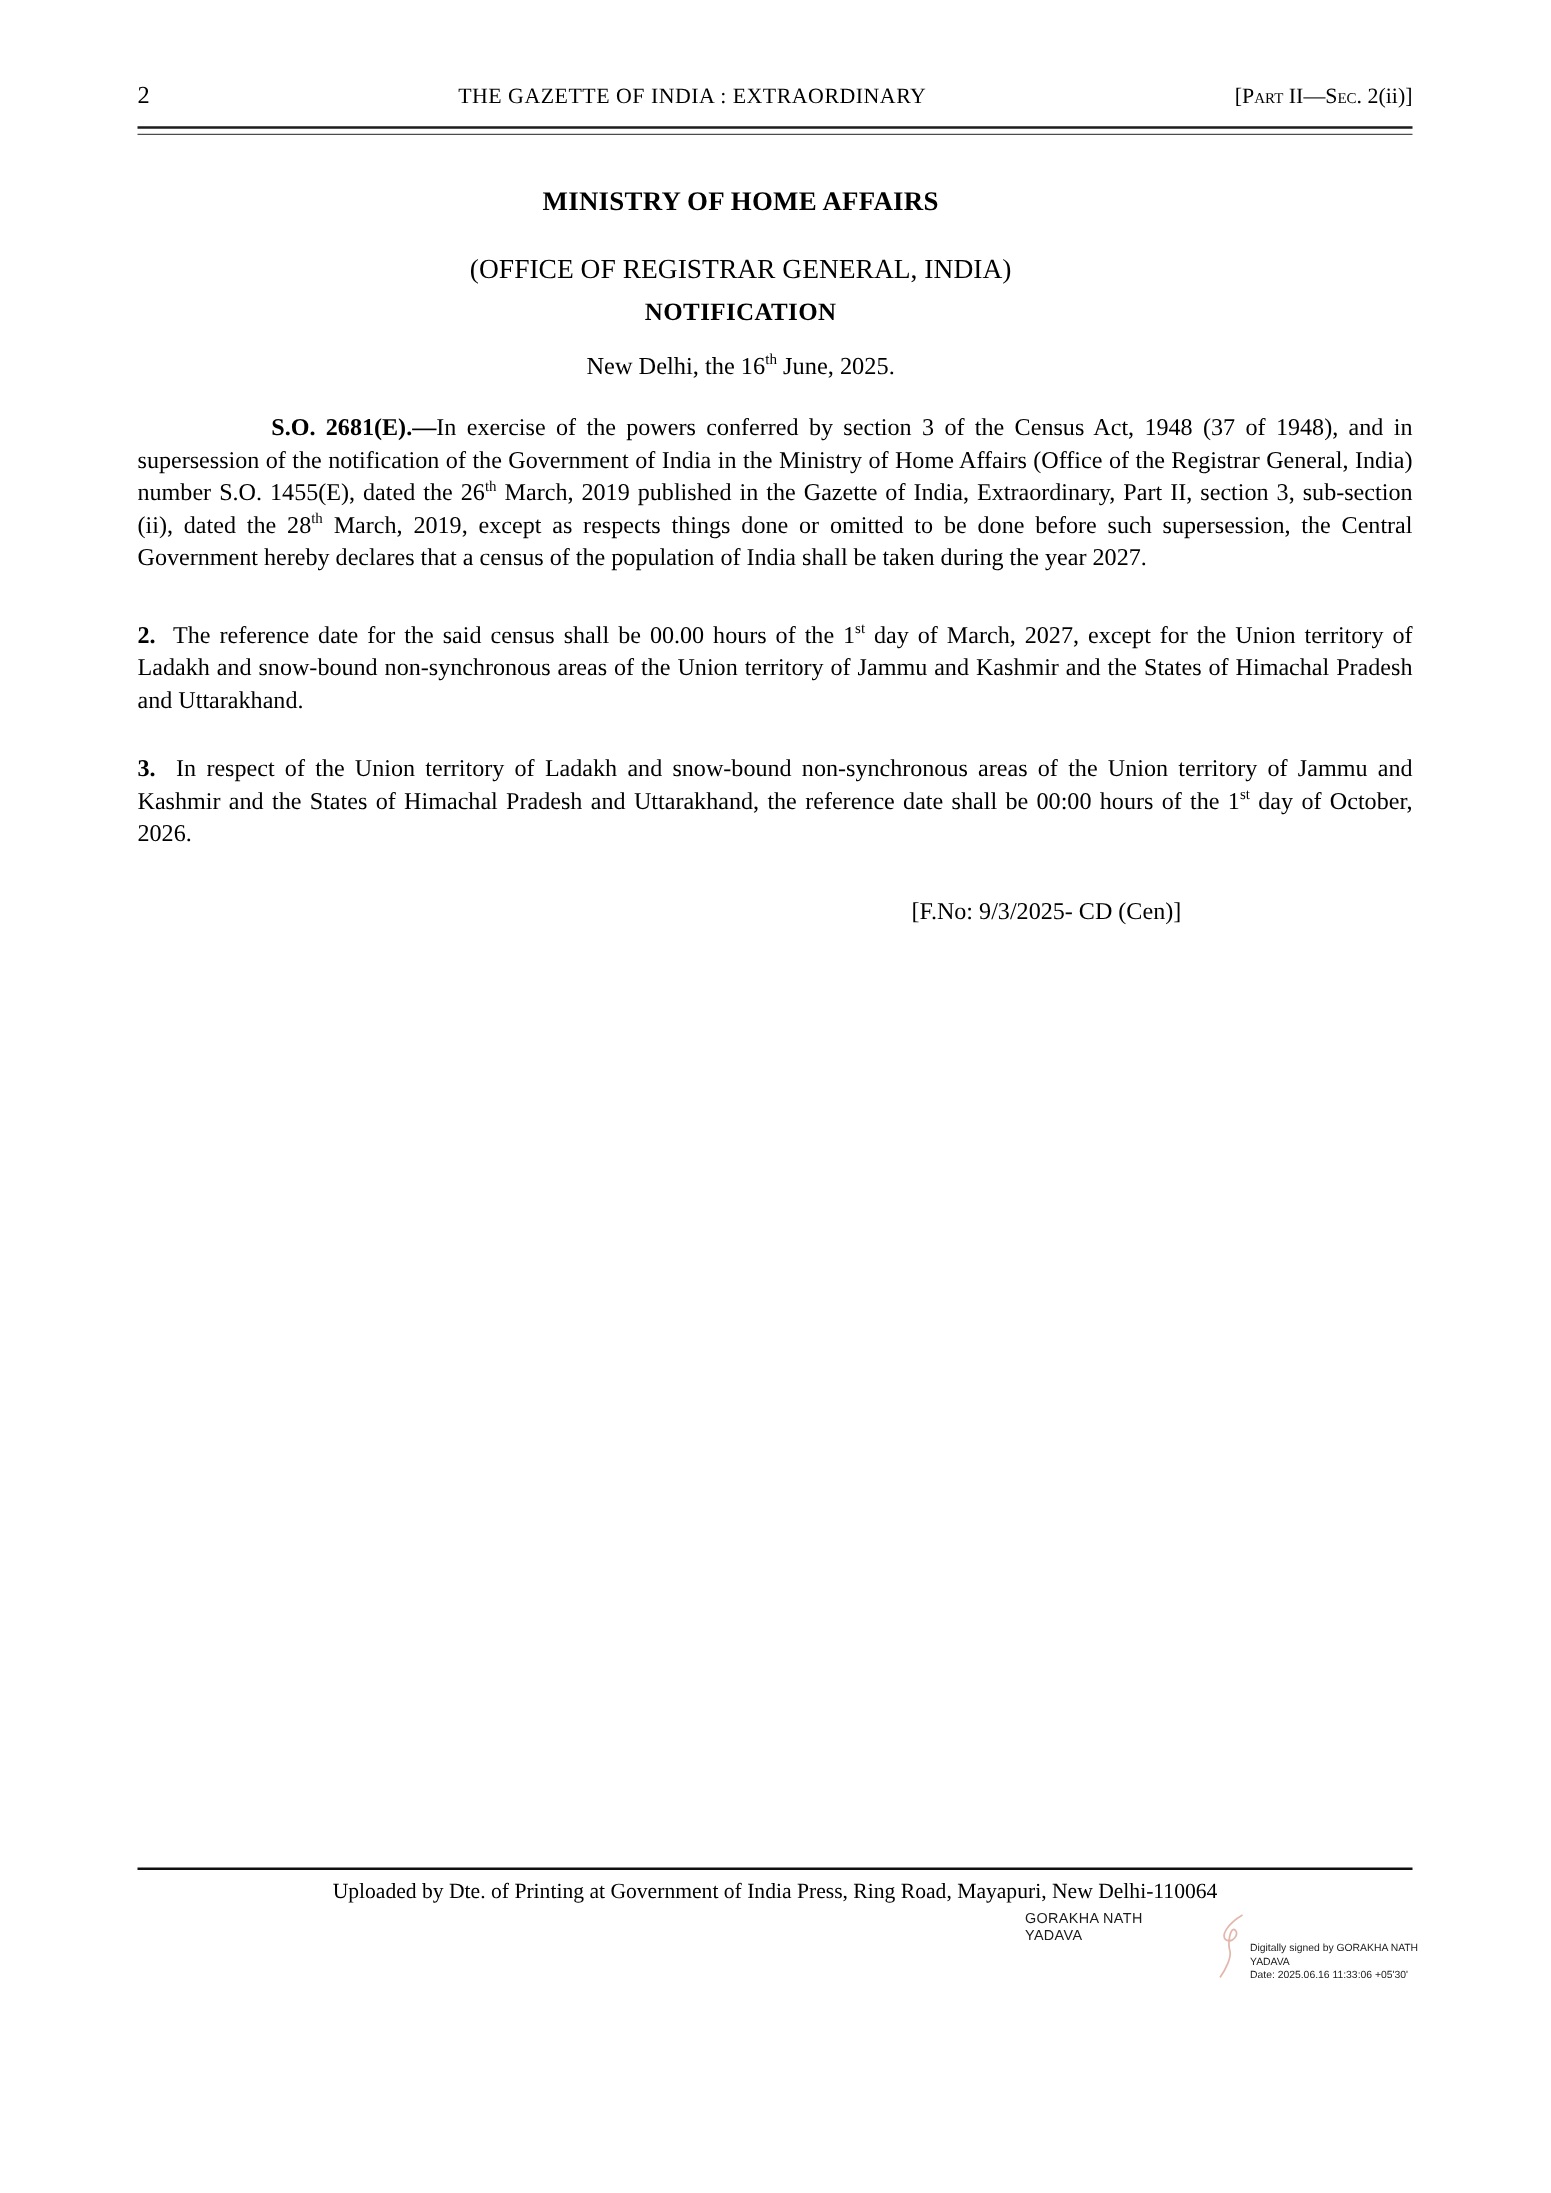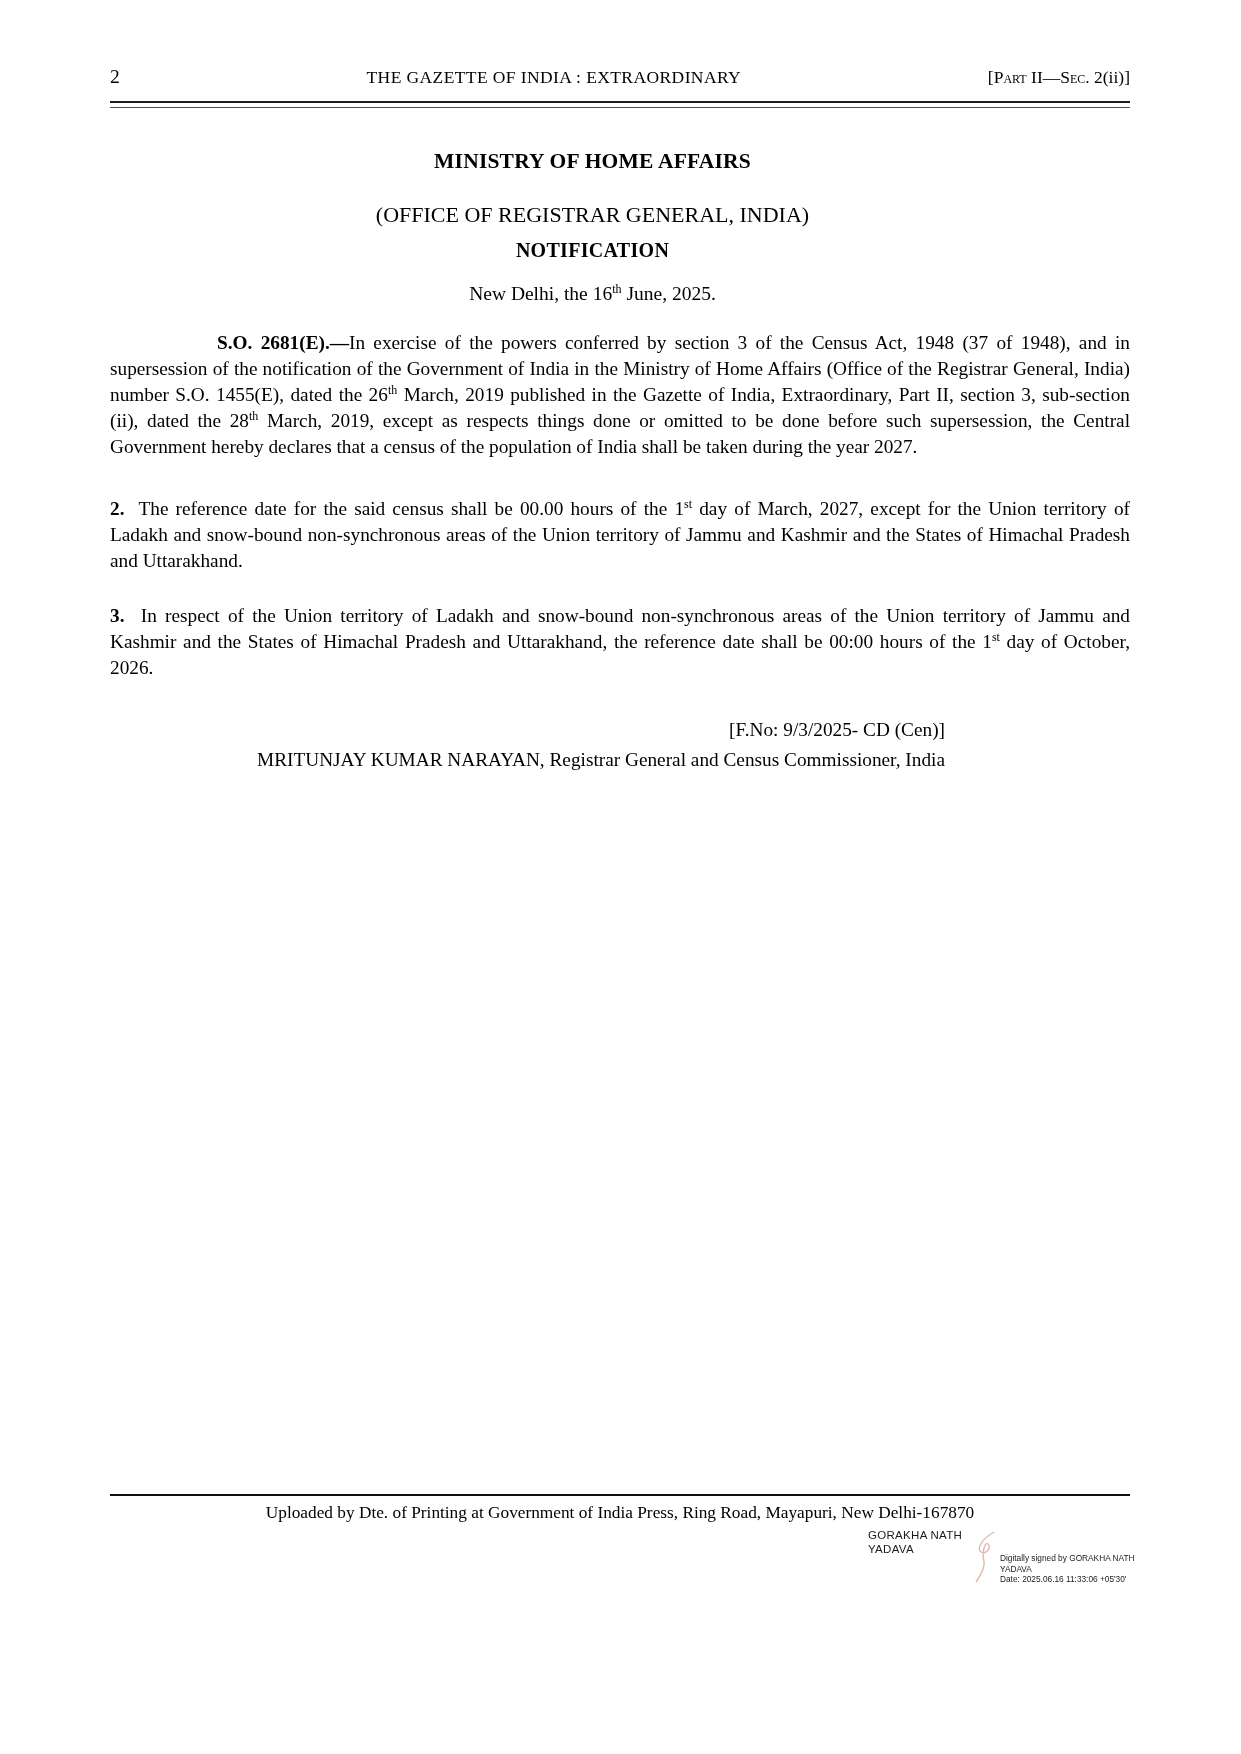--- a/index.html
+++ b/index.html
@@ -49,21 +49,21 @@
   
   .footer-rule{
     position:absolute;left:110px;right:111px;top:1494px;
     border-top:2.5px solid #101010;height:0;
   }
   .footer-center{
     position:absolute;left:110px;width:1020px;top:1502px;
     text-align:center;font-size:17.3px;line-height:22.5px;
   }
   .signer-name{
-    position:absolute;left:868px;top:1529px;
+    position:absolute;left:820px;top:1529px;
     font-family:"Liberation Sans","DejaVu Sans",sans-serif;
     font-size:11.5px;line-height:13.5px;color:#1b1b1b;letter-spacing:.3px;
   }
   .digital-sig{
     position:absolute;left:972px;top:1527px;
     display:flex;align-items:flex-end;
   }
   .digital-sig svg{flex:0 0 auto;margin-top:2px;}
   .digital-text{
     margin-left:2px;
@@ -89,26 +89,25 @@
   <div class="center-block dateline"><span>New Delhi, the 16</span><sup>th</sup><span> June, 2025.</span></div>
 
   <div class="body-block">
     <p class="p1"><span class="bold">S.O. 2681(E).—</span><span>In exercise of the powers conferred by section 3 of the Census Act, 1948 (37 of 1948), and in supersession of the notification of the Government of India in the Ministry of Home Affairs (Office of the Registrar General, India) number S.O. 1455(E), dated the 26</span><sup>th</sup><span> March, 2019 published in the Gazette of India, Extraordinary, Part II, section 3, sub-section (ii), dated the 28</span><sup>th</sup><span> March, 2019, except as respects things done or omitted to be done before such supersession, the Central Government hereby declares that a census of the population of India shall be taken during the year 2027.</span></p>
 
     <p class="p2"><span class="bold">2.</span><span>&nbsp; The reference date for the said census shall be 00.00 hours of the 1</span><sup>st</sup><span> day of March, 2027, except for the Union territory of Ladakh and snow-bound non-synchronous areas of the Union territory of Jammu and Kashmir and the States of Himachal Pradesh and Uttarakhand.</span></p>
 
     <p class="p3"><span class="bold">3.</span><span>&nbsp; In respect of the Union territory of Ladakh and snow-bound non-synchronous areas of the Union territory of Jammu and Kashmir and the States of Himachal Pradesh and Uttarakhand, the reference date shall be 00:00 hours of the 1</span><sup>st</sup><span> day of October, 2026.</span></p>
 
     <p class="fno-line">[F.No: 9/3/2025- CD (Cen)]</p>
-    <p class="sign-line">MRITUNJAY KUMAR NARAYAN, Registrar General and Census Commissioner, India</p>
   </div>
 
   <div class="footer-rule"></div>
   <div class="footer-center">
-    <div>Uploaded by Dte. of Printing at Government of India Press, Ring Road, Mayapuri, New Delhi-167870</div>
+    <div>Uploaded by Dte. of Printing at Government of India Press, Ring Road, Mayapuri, New Delhi-110064</div>
   </div>
 
   <div class="signer-name">
     <div>GORAKHA NATH</div>
     <div>YADAVA</div>
   </div>
 
   <div class="digital-sig">
     <svg width="26" height="56" viewBox="0 0 26 56">
       <path d="M22 3 C10 10, 4 20, 9 23 C14 26, 20 18, 16 15 C12 12, 10 26, 12 32 C13 37, 9 46, 4 53" fill="none" stroke="#ddab9e" stroke-width="1.4" opacity="0.85"></path>

